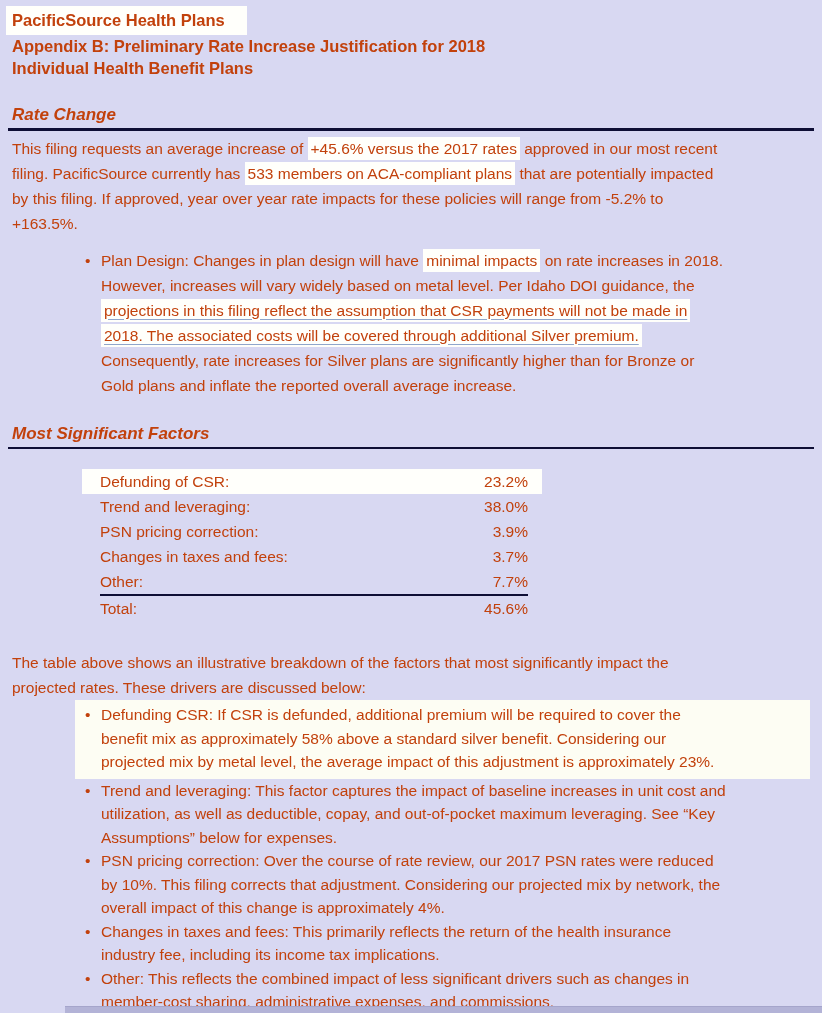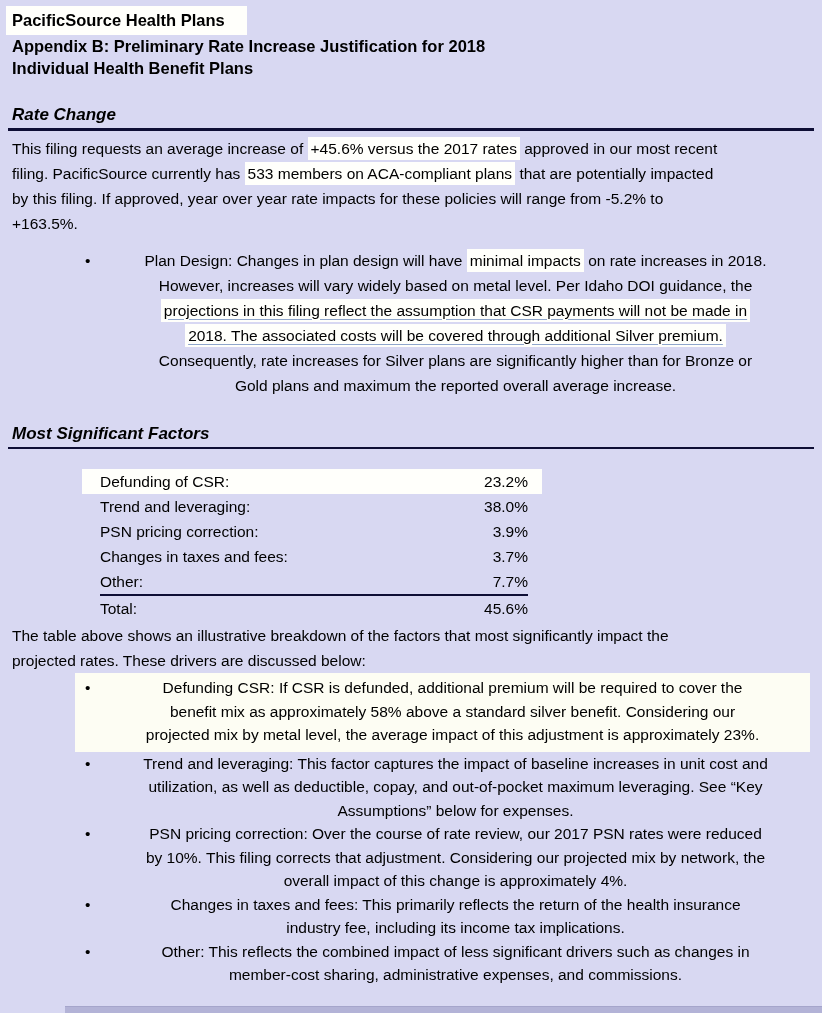--- a/index.html
+++ b/index.html
@@ -2,21 +2,21 @@
 <html><head>
 <meta charset="utf-8">
 <style>
   html,body { margin:0; padding:0; }
   .page {
     position:relative;
     width:822px; height:1013px;
     background:#d8d8f2;
     overflow:hidden;
     font-family:"Liberation Sans", sans-serif;
-    color:#000000;
+    color:#c2410c;
   }
   .content { padding:6px 12px 0 12px; }
 
   
   .doc-header { font-weight:bold; font-size:16.5px; line-height:22px; }
   .hl-title {
     display:inline-block;
     background:#fffffb;
     padding:3px 22px 4px 6px;
     margin-left:-6px;
@@ -32,30 +32,30 @@
   .run.hl { background:#fffffb; padding:3px 3px;margin-top:28px; }
   .run.ul {
     text-decoration:underline;
     text-decoration-color:#8fa6cb;
     text-underline-offset:3px;
   }
 
   
   .bullet-item { display:flex; font-size:15.5px; line-height:25px; margin-left:73px; margin-top:12px; }
   .bullet-item .marker { flex:0 0 16px; }
-  .b-lines { flex:1;text-align:center; }
+  .b-lines { flex:1; }
 
   
   .factor-table { margin:20px 0 0 70px; width:460px; font-size:15.5px; }
   .t-row { display:flex; justify-content:space-between; line-height:25px; padding:0 14px 0 18px; }
   .t-row.hl-row { background:#fffffb; }
   .t-sep { height:2px; background:#0e0e35; margin:0 14px 0 18px; }
 
   
-  .intro { margin-top:2px; }
+  .intro { margin-top:29px; }
   .disc-list { margin-top:0; }
   .disc-list .bullet-item { margin-top:0; line-height:23.5px; }
   .disc-list .bullet-item.hl-block {
     background:#fdfdf3;
     margin-left:63px;
     padding:3px 6px 5px 10px;
   }
 
   
   .bottom-strip {
@@ -92,21 +92,21 @@
 
     <div>
         <div class="bullet-item">
           <span class="marker">•</span>
           <div class="b-lines">
             <div class="t-line"><span class="run">Plan Design: Changes in plan design will have </span><span class="run hl">minimal impacts</span><span class="run"> on rate increases in 2018.</span></div>
             <div class="t-line"><span class="run">However, increases will vary widely based on metal level. Per Idaho DOI guidance, the</span></div>
             <div class="t-line"><span class="run hl ul">projections in this filing reflect the assumption that CSR payments will not be made in</span></div>
             <div class="t-line"><span class="run hl ul">2018. The associated costs will be covered through additional Silver premium.</span></div>
             <div class="t-line"><span class="run">Consequently, rate increases for Silver plans are significantly higher than for Bronze or</span></div>
-            <div class="t-line"><span class="run">Gold plans and maximum the reported overall average increase.</span></div>
+            <div class="t-line"><span class="run">Gold plans and inflate the reported overall average increase.</span></div>
           </div>
         </div>
       </div>
 
     <div class="sec-head">Most Significant Factors</div>
     <div class="sec-rule"></div>
 
     <div class="factor-table">
         <div class="t-row hl-row">
           <span>Defunding of CSR:</span>

